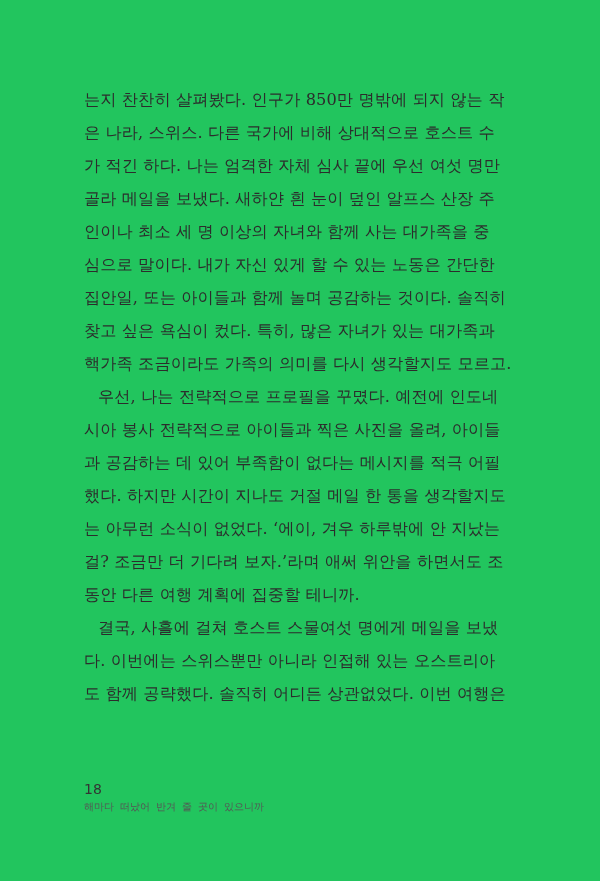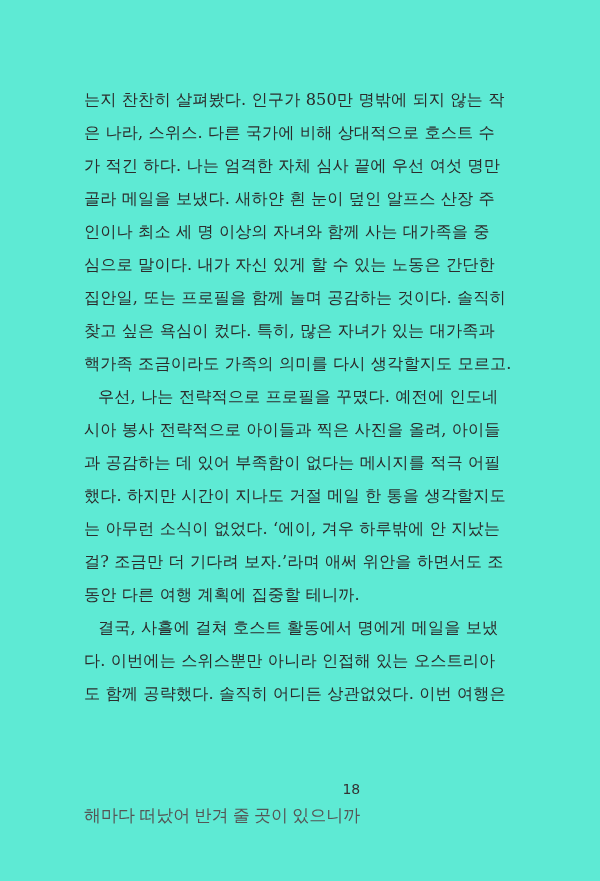--- a/index.html
+++ b/index.html
@@ -12,21 +12,21 @@
     height: 881px;
     position: relative;
     overflow: hidden;
     font-family: "DejaVu Serif", "Liberation Serif", serif;
     color: #2a2a2a;
   }
   .page {
     position: absolute;
     left: 0; top: 0;
     width: 600px; height: 881px;
-    background: #5eead4;
+    background: #22c55e;
   }
   .body-text {
     position: absolute;
     left: 84px;
     top: 86px;
     width: 402px;
   }
   .line {
     height: 33px;
     line-height: 28px;
@@ -39,52 +39,51 @@
   .footer {
     position: absolute;
     left: 84px;
     top: 780px;
   }
   .page-number {
     font-family: "DejaVu Sans", "Liberation Sans", sans-serif;
     font-size: 14px;
     color: #333333;
     line-height: 18px;
-    text-align: right;
   }
   .running-title {
-    font-family: Liberation Serif, serif;
-    font-size: 17px;
+    font-family: Liberation Mono, monospace;
+    font-size: 10px;
     color: #555555;
     line-height: 18px;
-    margin-top: 9px;
+    margin-top: 1px;
   }
 </style>
 </head>
 <body>
 
 <div class="page">
   <div class="body-text">
     <div class="line">는지 찬찬히 살펴봤다. 인구가 850만 명밖에 되지 않는 작</div>
     <div class="line">은 나라, 스위스. 다른 국가에 비해 상대적으로 호스트 수</div>
     <div class="line">가 적긴 하다. 나는 엄격한 자체 심사 끝에 우선 여섯 명만</div>
     <div class="line">골라 메일을 보냈다. 새하얀 흰 눈이 덮인 알프스 산장 주</div>
     <div class="line">인이나 최소 세 명 이상의 자녀와 함께 사는 대가족을 중</div>
     <div class="line">심으로 말이다. 내가 자신 있게 할 수 있는 노동은 간단한</div>
-    <div class="line">집안일, 또는 프로필을 함께 놀며 공감하는 것이다. 솔직히</div>
+    <div class="line">집안일, 또는 아이들과 함께 놀며 공감하는 것이다. 솔직히</div>
     <div class="line">찾고 싶은 욕심이 컸다. 특히, 많은 자녀가 있는 대가족과</div>
     <div class="line">핵가족 조금이라도 가족의 의미를 다시 생각할지도 모르고.</div>
     <div class="line indent">우선, 나는 전략적으로 프로필을 꾸몄다. 예전에 인도네</div>
     <div class="line">시아 봉사 전략적으로 아이들과 찍은 사진을 올려, 아이들</div>
     <div class="line">과 공감하는 데 있어 부족함이 없다는 메시지를 적극 어필</div>
     <div class="line">했다. 하지만 시간이 지나도 거절 메일 한 통을 생각할지도</div>
     <div class="line">는 아무런 소식이 없었다. ‘에이, 겨우 하루밖에 안 지났는</div>
     <div class="line">걸? 조금만 더 기다려 보자.’라며 애써 위안을 하면서도 조</div>
     <div class="line">동안 다른 여행 계획에 집중할 테니까.</div>
-    <div class="line indent">결국, 사흘에 걸쳐 호스트 활동에서 명에게 메일을 보냈</div>
+    <div class="line indent">결국, 사흘에 걸쳐 호스트 스물여섯 명에게 메일을 보냈</div>
     <div class="line">다. 이번에는 스위스뿐만 아니라 인접해 있는 오스트리아</div>
     <div class="line">도 함께 공략했다. 솔직히 어디든 상관없었다. 이번 여행은</div>
   </div>
 
   <div class="footer">
     <div class="page-number">18</div>
     <div class="running-title">해마다 떠났어 반겨 줄 곳이 있으니까</div>
   </div>
 </div>
 

